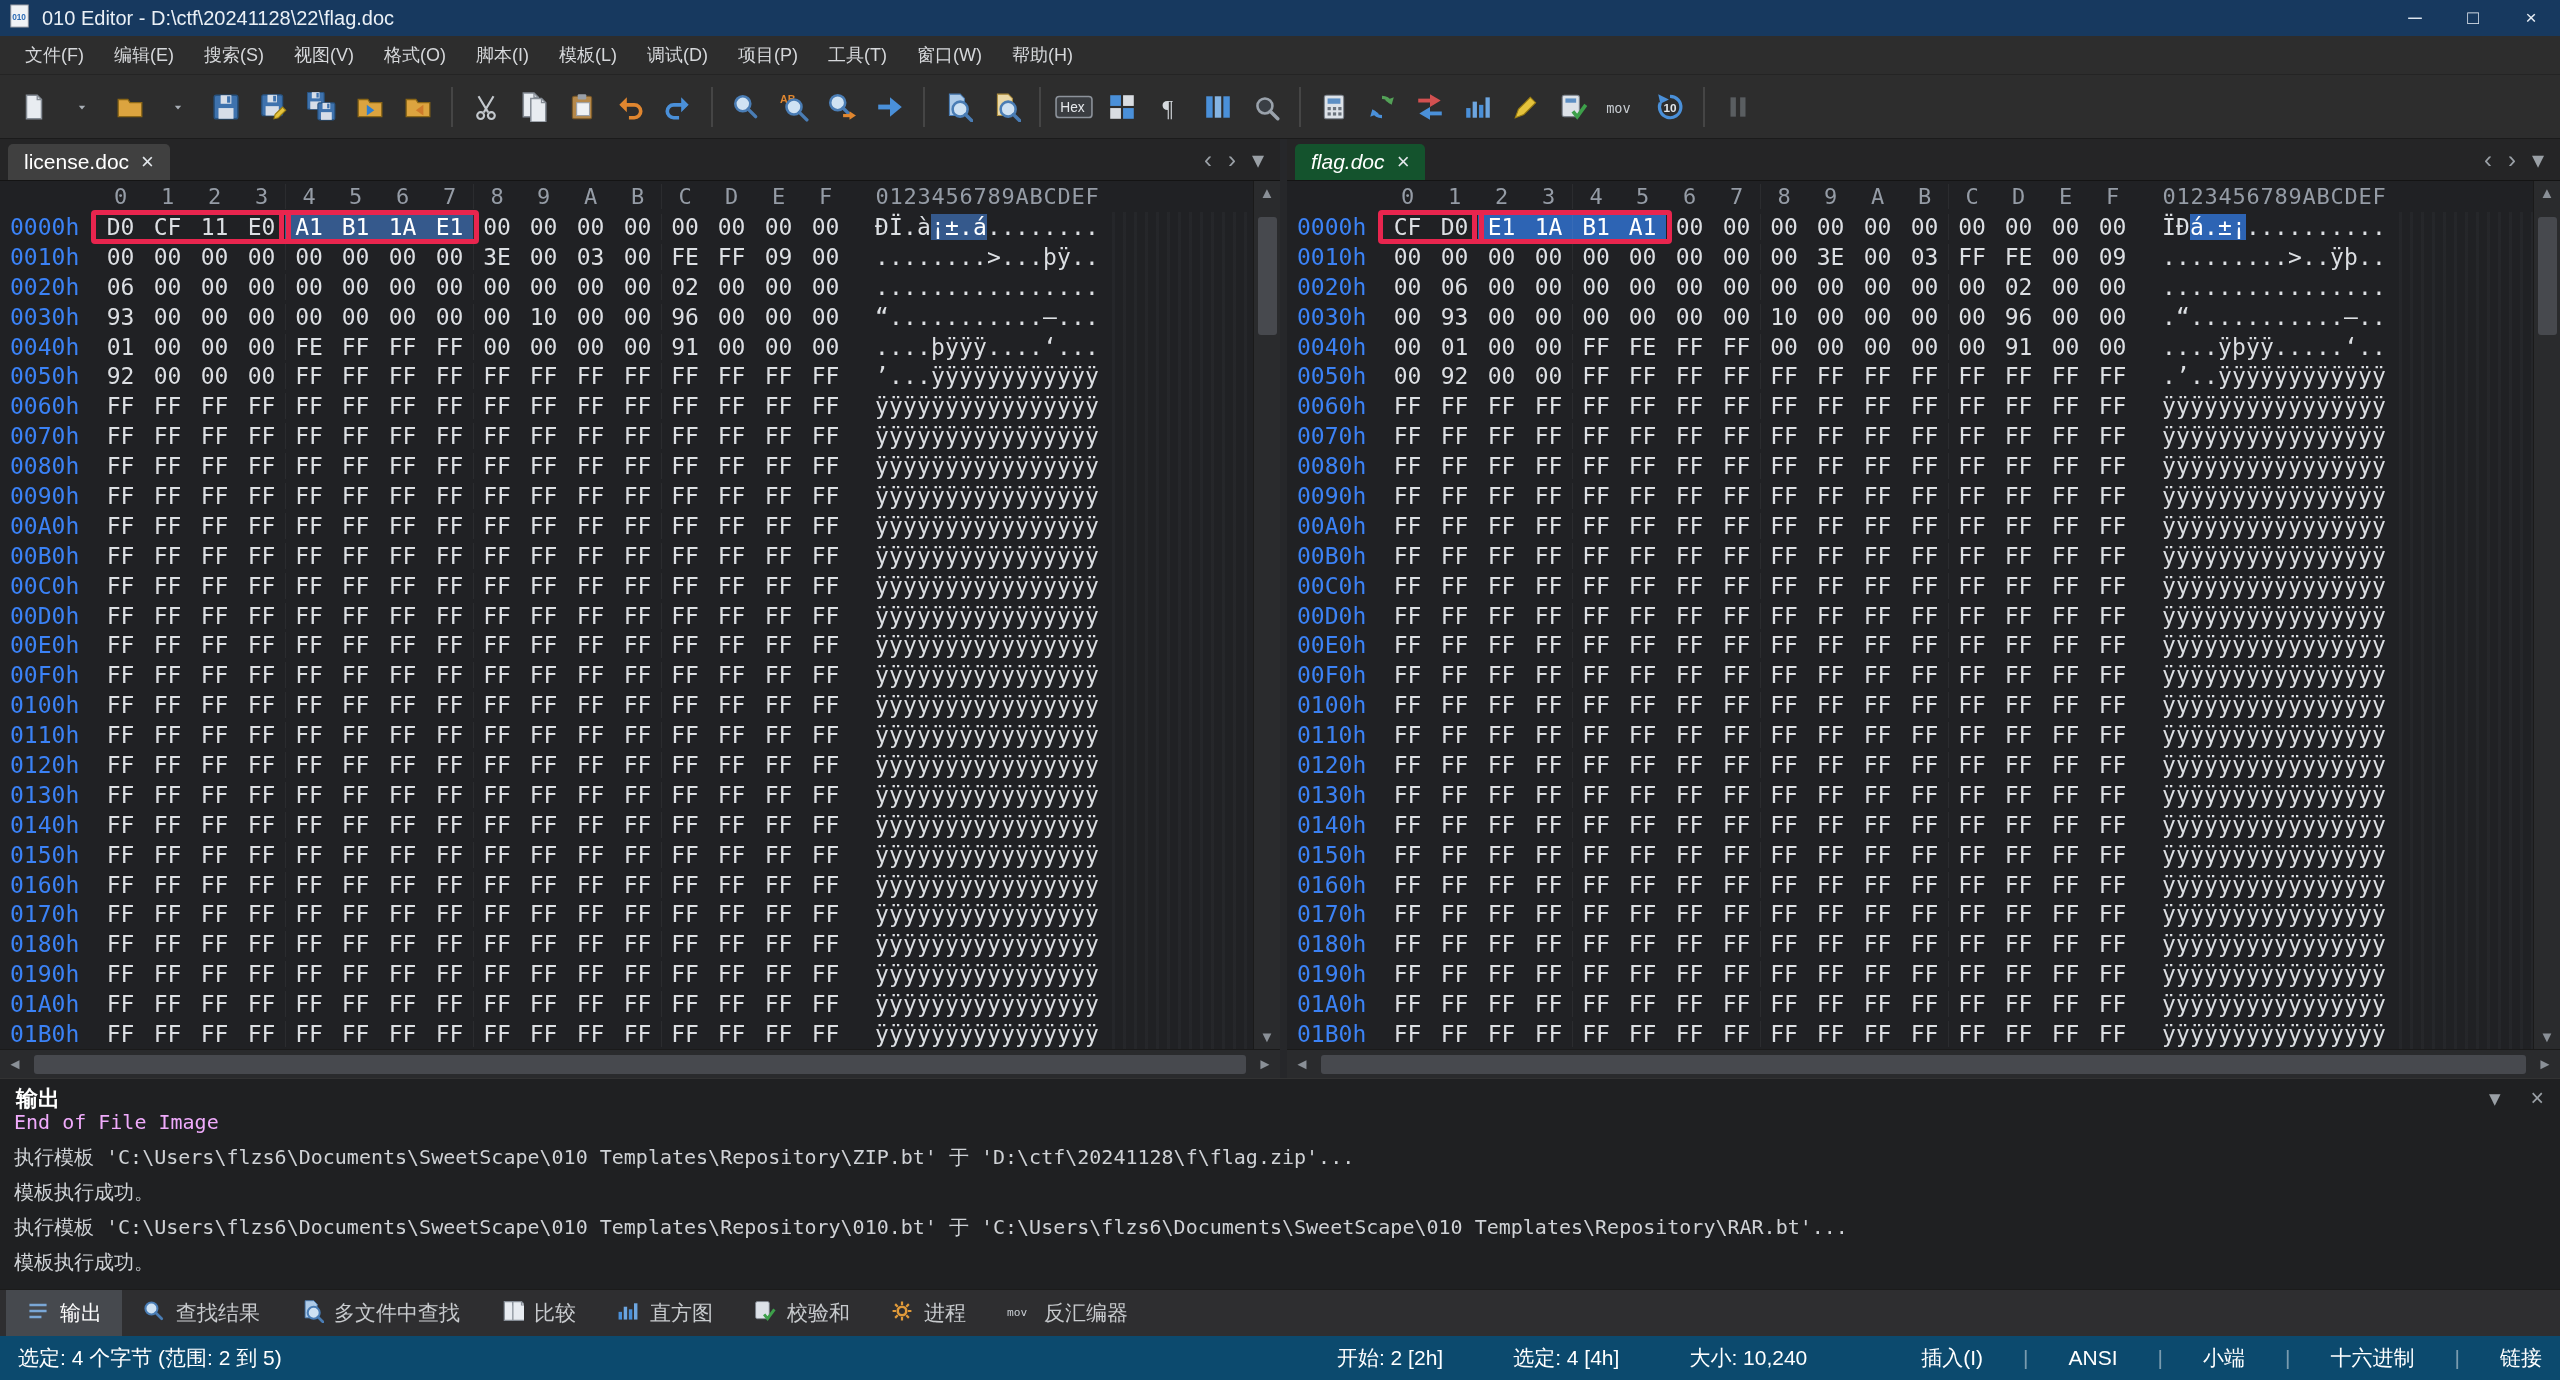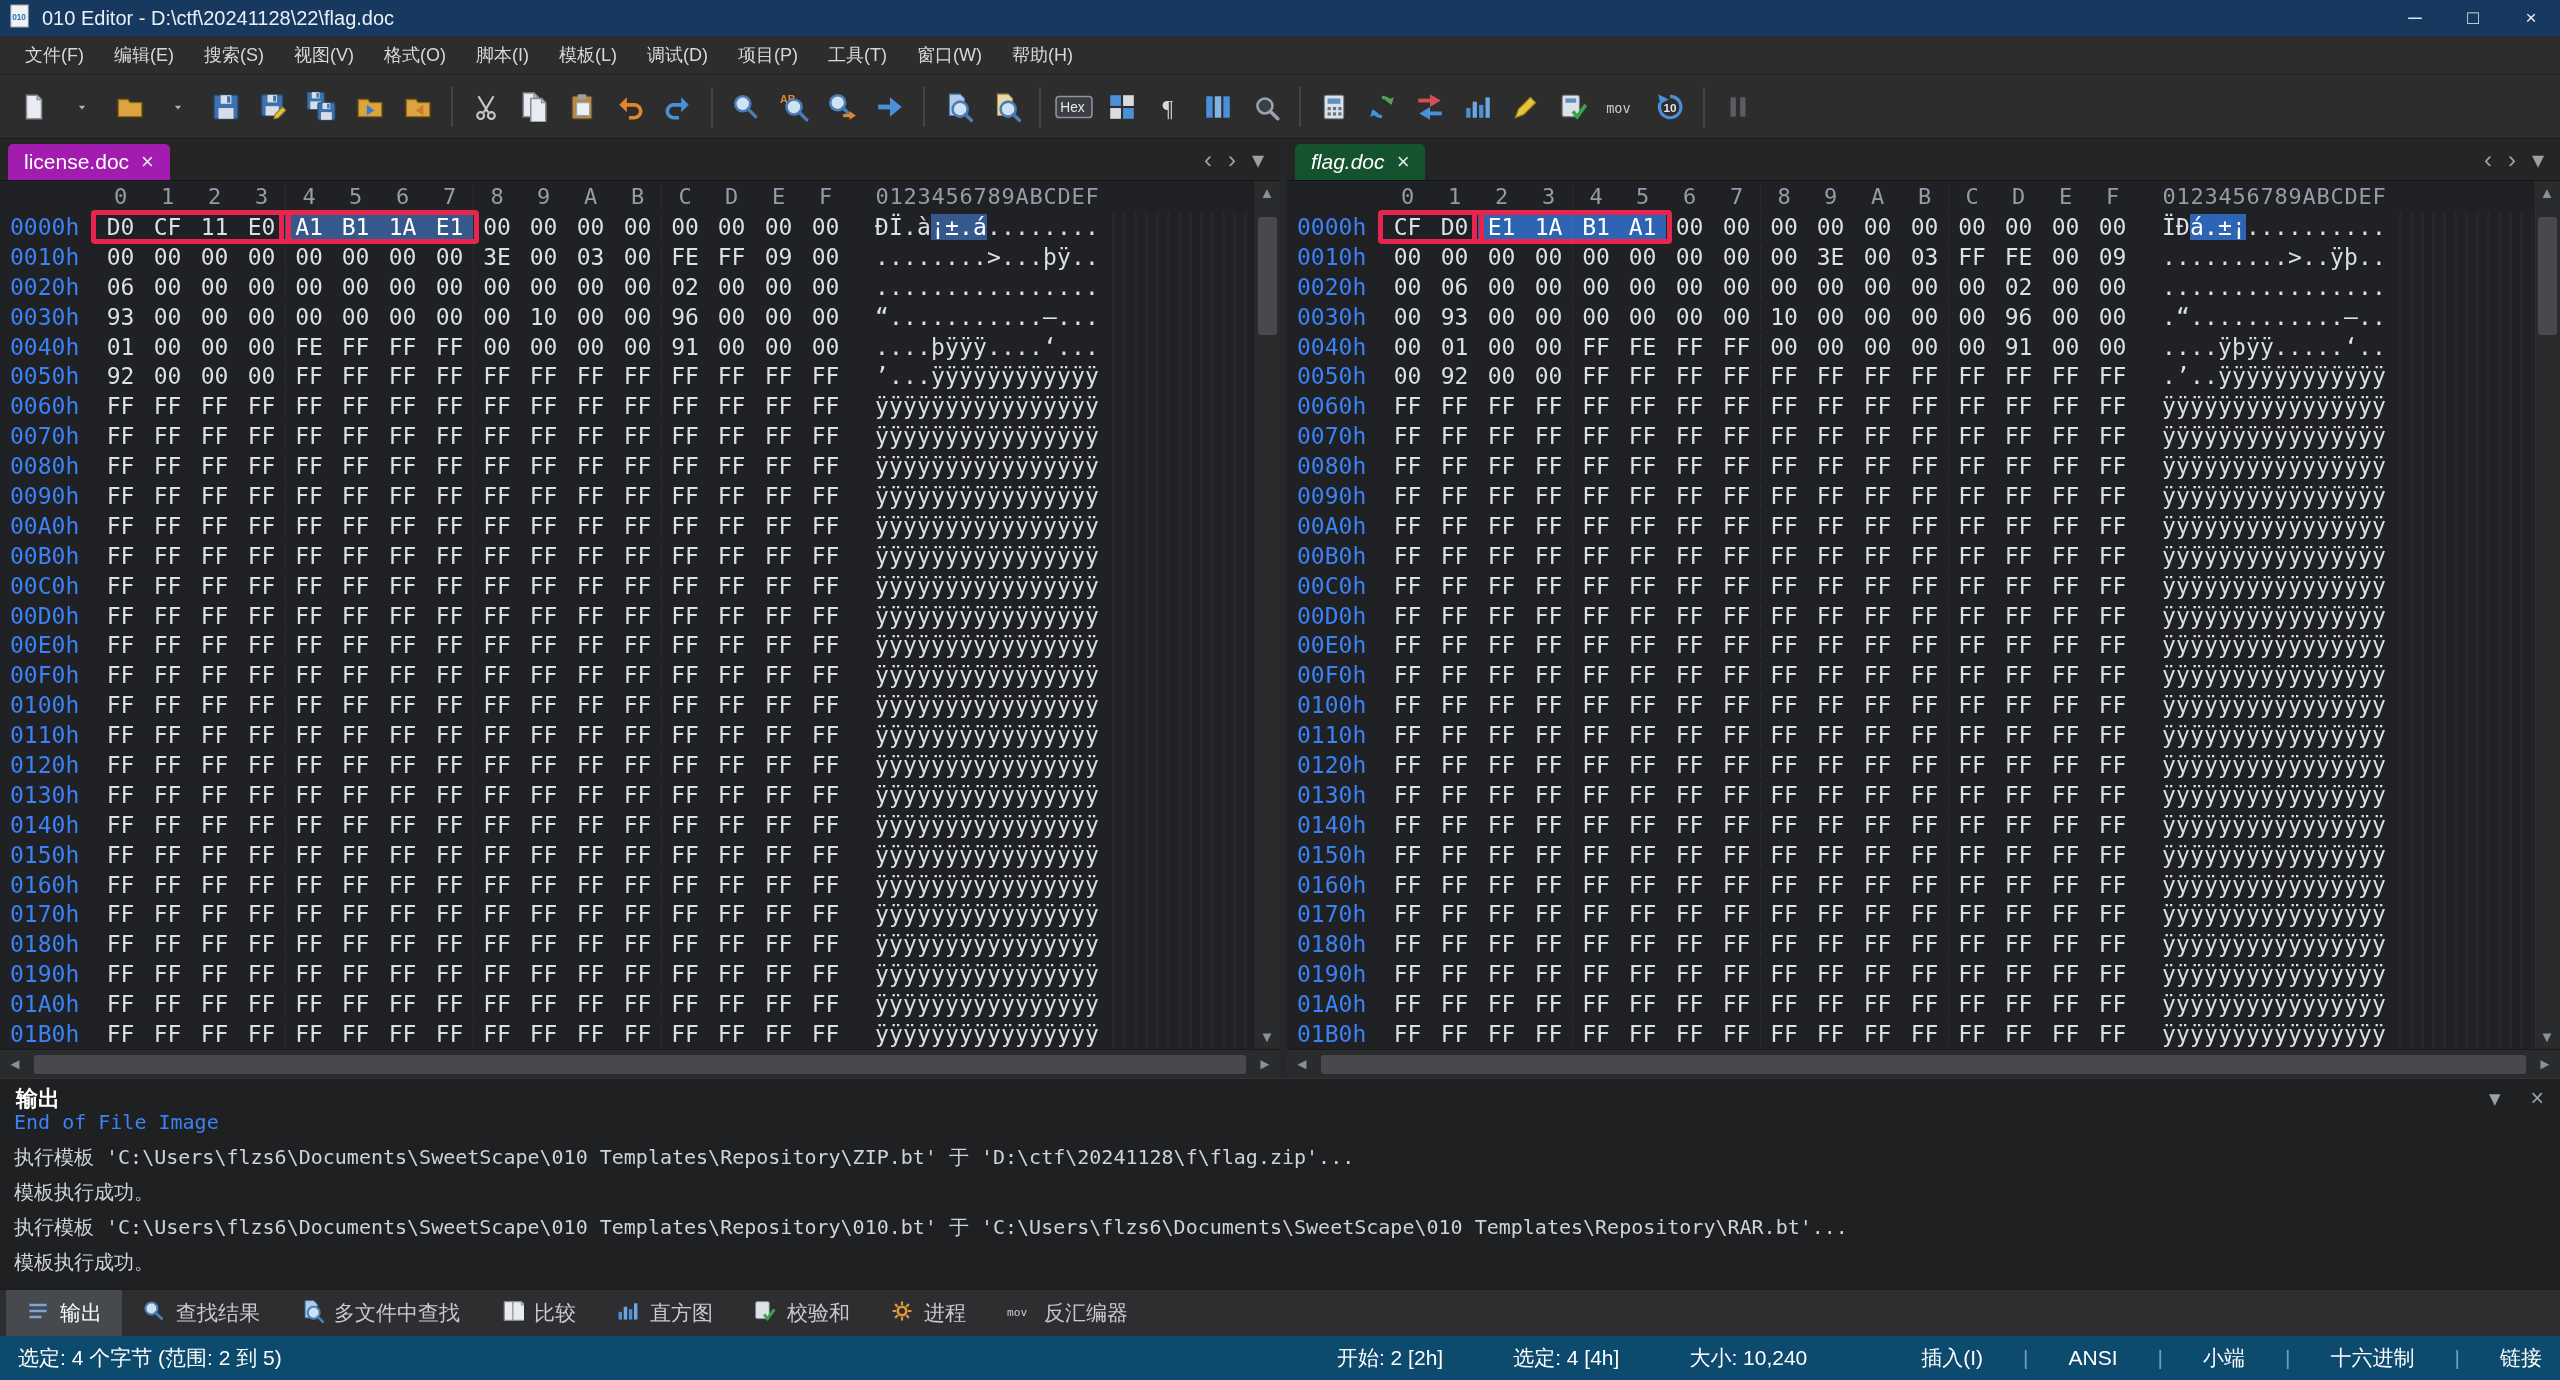--- a/index.html
+++ b/index.html
@@ -25,21 +25,21 @@
 
   
   .editors{flex:1;display:flex;min-height:0;background:#1e1e1e;}
   .pane{display:flex;flex-direction:column;min-width:0;background:#202124;}
   .pane-l{width:1280px;flex:0 0 1280px;}
   .pane-r{flex:1;}
   .divider{width:7px;flex:0 0 7px;background:#26272a;}
 
   .tabstrip{height:42px;flex:0 0 42px;background:#252526;display:flex;align-items:flex-end;padding:3px 8px 0;border-bottom:1px solid #141414;}
   .tab{height:36px;display:flex;align-items:center;gap:12px;padding:0 16px;color:#fff;font-size:21px;border-radius:5px 5px 0 0;}
-  .tab.gray{background:#a21caf;}
+  .tab.gray{background:#404040;}
   .tab.blue{background:#14532d;font-style:italic;}
   .tabclose{color:#e3e7eb;font-size:22px;}
   .tabnav{margin-left:auto;display:flex;align-items:center;gap:16px;color:#9aa0a6;font-size:24px;padding:0 8px 6px 0;}
 
   .editor-body{flex:1;display:flex;min-height:0;}
   .hexwrap{flex:1;position:relative;display:flex;flex-direction:column;min-width:0;font-family:"DejaVu Sans Mono","Liberation Mono",monospace;}
   .colheader{flex:0 0 31px;display:flex;align-items:center;color:#959ca6;font-size:22px;}
   .rows{flex:1;display:flex;flex-direction:column;min-height:0;}
   .hexrow{flex:1;display:flex;align-items:center;font-size:23px;color:#dcdfe3;min-height:0;}
   .addr{width:97px;flex:0 0 97px;padding-left:10px;color:#3b82f6;}
@@ -60,21 +60,21 @@
   .hscroll{height:29px;flex:0 0 29px;background:#2a2b2d;border-top:1px solid #1a1a1a;display:flex;align-items:center;}
   .hscroll .sarrow{width:30px;flex:0 0 30px;}
   .hthumb{flex:1;height:19px;margin:0 4px;background:#47494e;border-radius:3px;}
 
   
   .outpanel{flex:0 0 211px;background:#1f2022;border-top:1px solid #333;display:flex;flex-direction:column;overflow:hidden;}
   .outhead{flex:0 0 39px;display:flex;align-items:center;padding:0 16px;}
   .outtitle{font-size:22px;font-weight:bold;color:#fff;}
   .outicons{margin-left:auto;display:flex;gap:30px;color:#9aa0a6;font-size:23px;}
   .loglines{flex:1;overflow:hidden;padding-left:14px;margin-top:-13px;font-family:"DejaVu Sans Mono","Liberation Mono",monospace;font-size:20px;line-height:35px;color:#cfd2d6;}
-  .logline.dim{color:#3b82f6;}
+  .logline.dim{color:#f0abfc;}
 
   
   .bottomtabs{flex:0 0 47px;background:#2e2e30;display:flex;align-items:stretch;padding-left:6px;border-top:1px solid #1b1b1b;}
   .ptab{display:flex;align-items:center;gap:10px;padding:0 20px;font-size:21px;color:#c7cacd;}
   .ptab.active{background:#46494e;color:#fff;}
 
   
   .statusbar{flex:0 0 44px;background:#0c4a6e;display:flex;align-items:center;padding:0 18px;font-size:21px;color:#fff;}
   .s-start{margin-left:auto;}
   .s-sel{margin-left:70px;}

